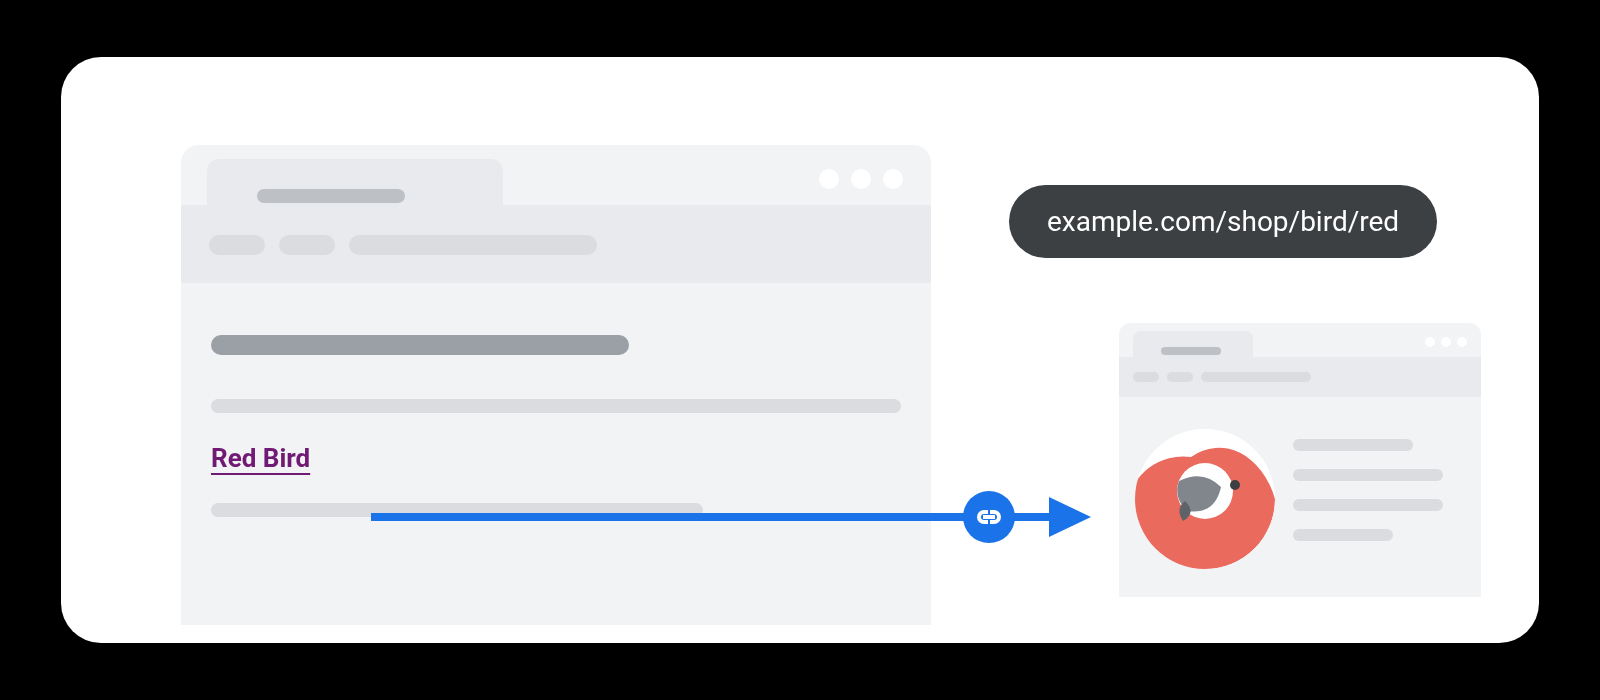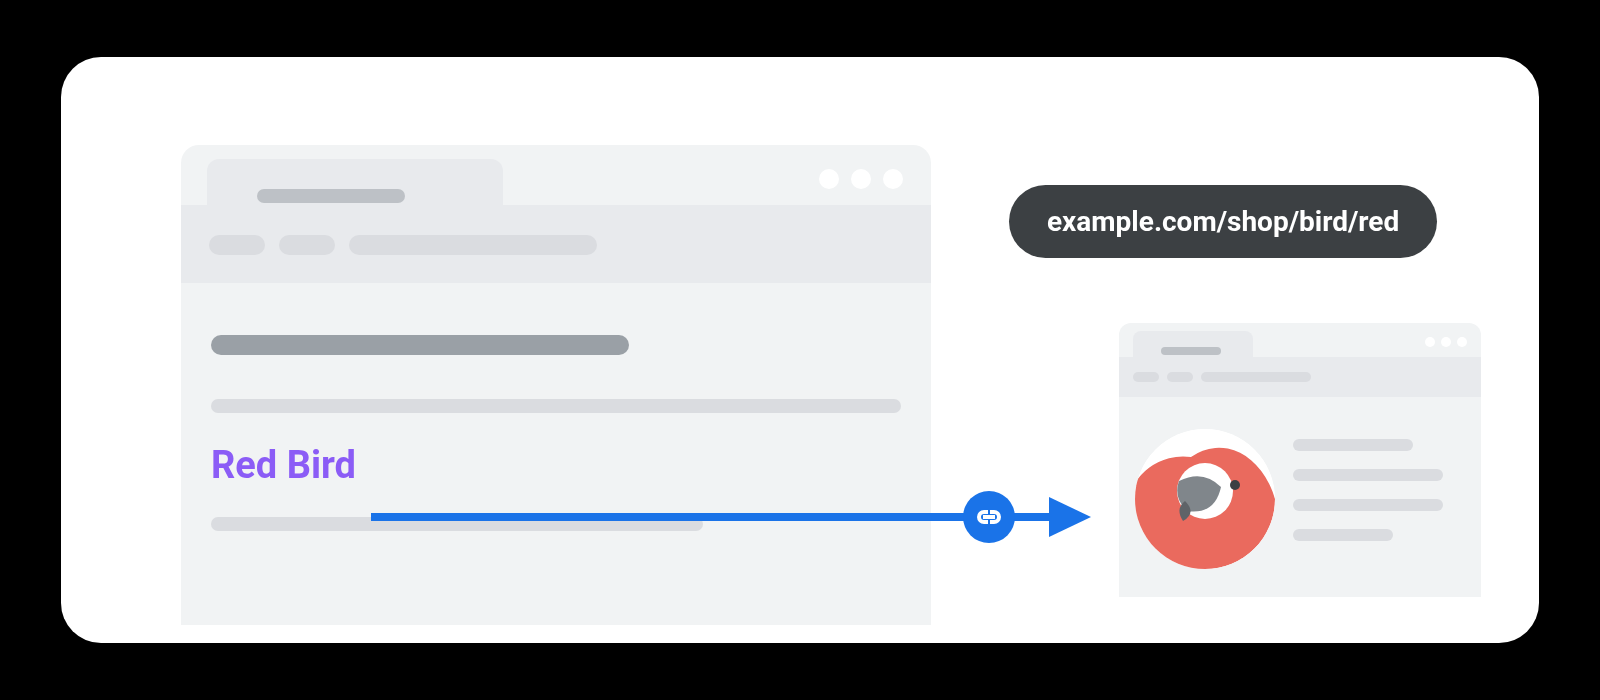--- a/index.html
+++ b/index.html
@@ -97,23 +97,24 @@
     width: 690px; height: 14px;
     background: #dadce0;
     border-radius: 7px;
     margin-bottom: 30px;
   }
   .thin.short { width: 492px; }
   .link-row {
     margin: 28px 0 30px 0;
   }
   .link-text {
-    font-size: 38px;
+    font-size: 26px;
     font-weight: 700;
-    color: #8b5cf6;
+    color: #701a75;
+    text-decoration: underline;
     text-underline-offset: 6px;
     cursor: pointer;
   }
   
   .arrow-wrap {
     position: absolute;
     left: 310px;
     top: 430px;
     width: 720px;
     height: 60px;
@@ -123,21 +124,20 @@
   .url-pill {
     position: absolute;
     left: 948px;
     top: 128px;
     padding: 20px 38px;
     background: #3c4043;
     color: #fff;
     font-size: 28px;
     border-radius: 40px;
     white-space: nowrap;
-    font-weight: bold;
   }
   
   .dst-browser {
     position: absolute;
     left: 1058px;
     top: 266px;
     width: 362px;
     height: 274px;
     background: #f1f3f4;
     border-radius: 12px 12px 0 0;

